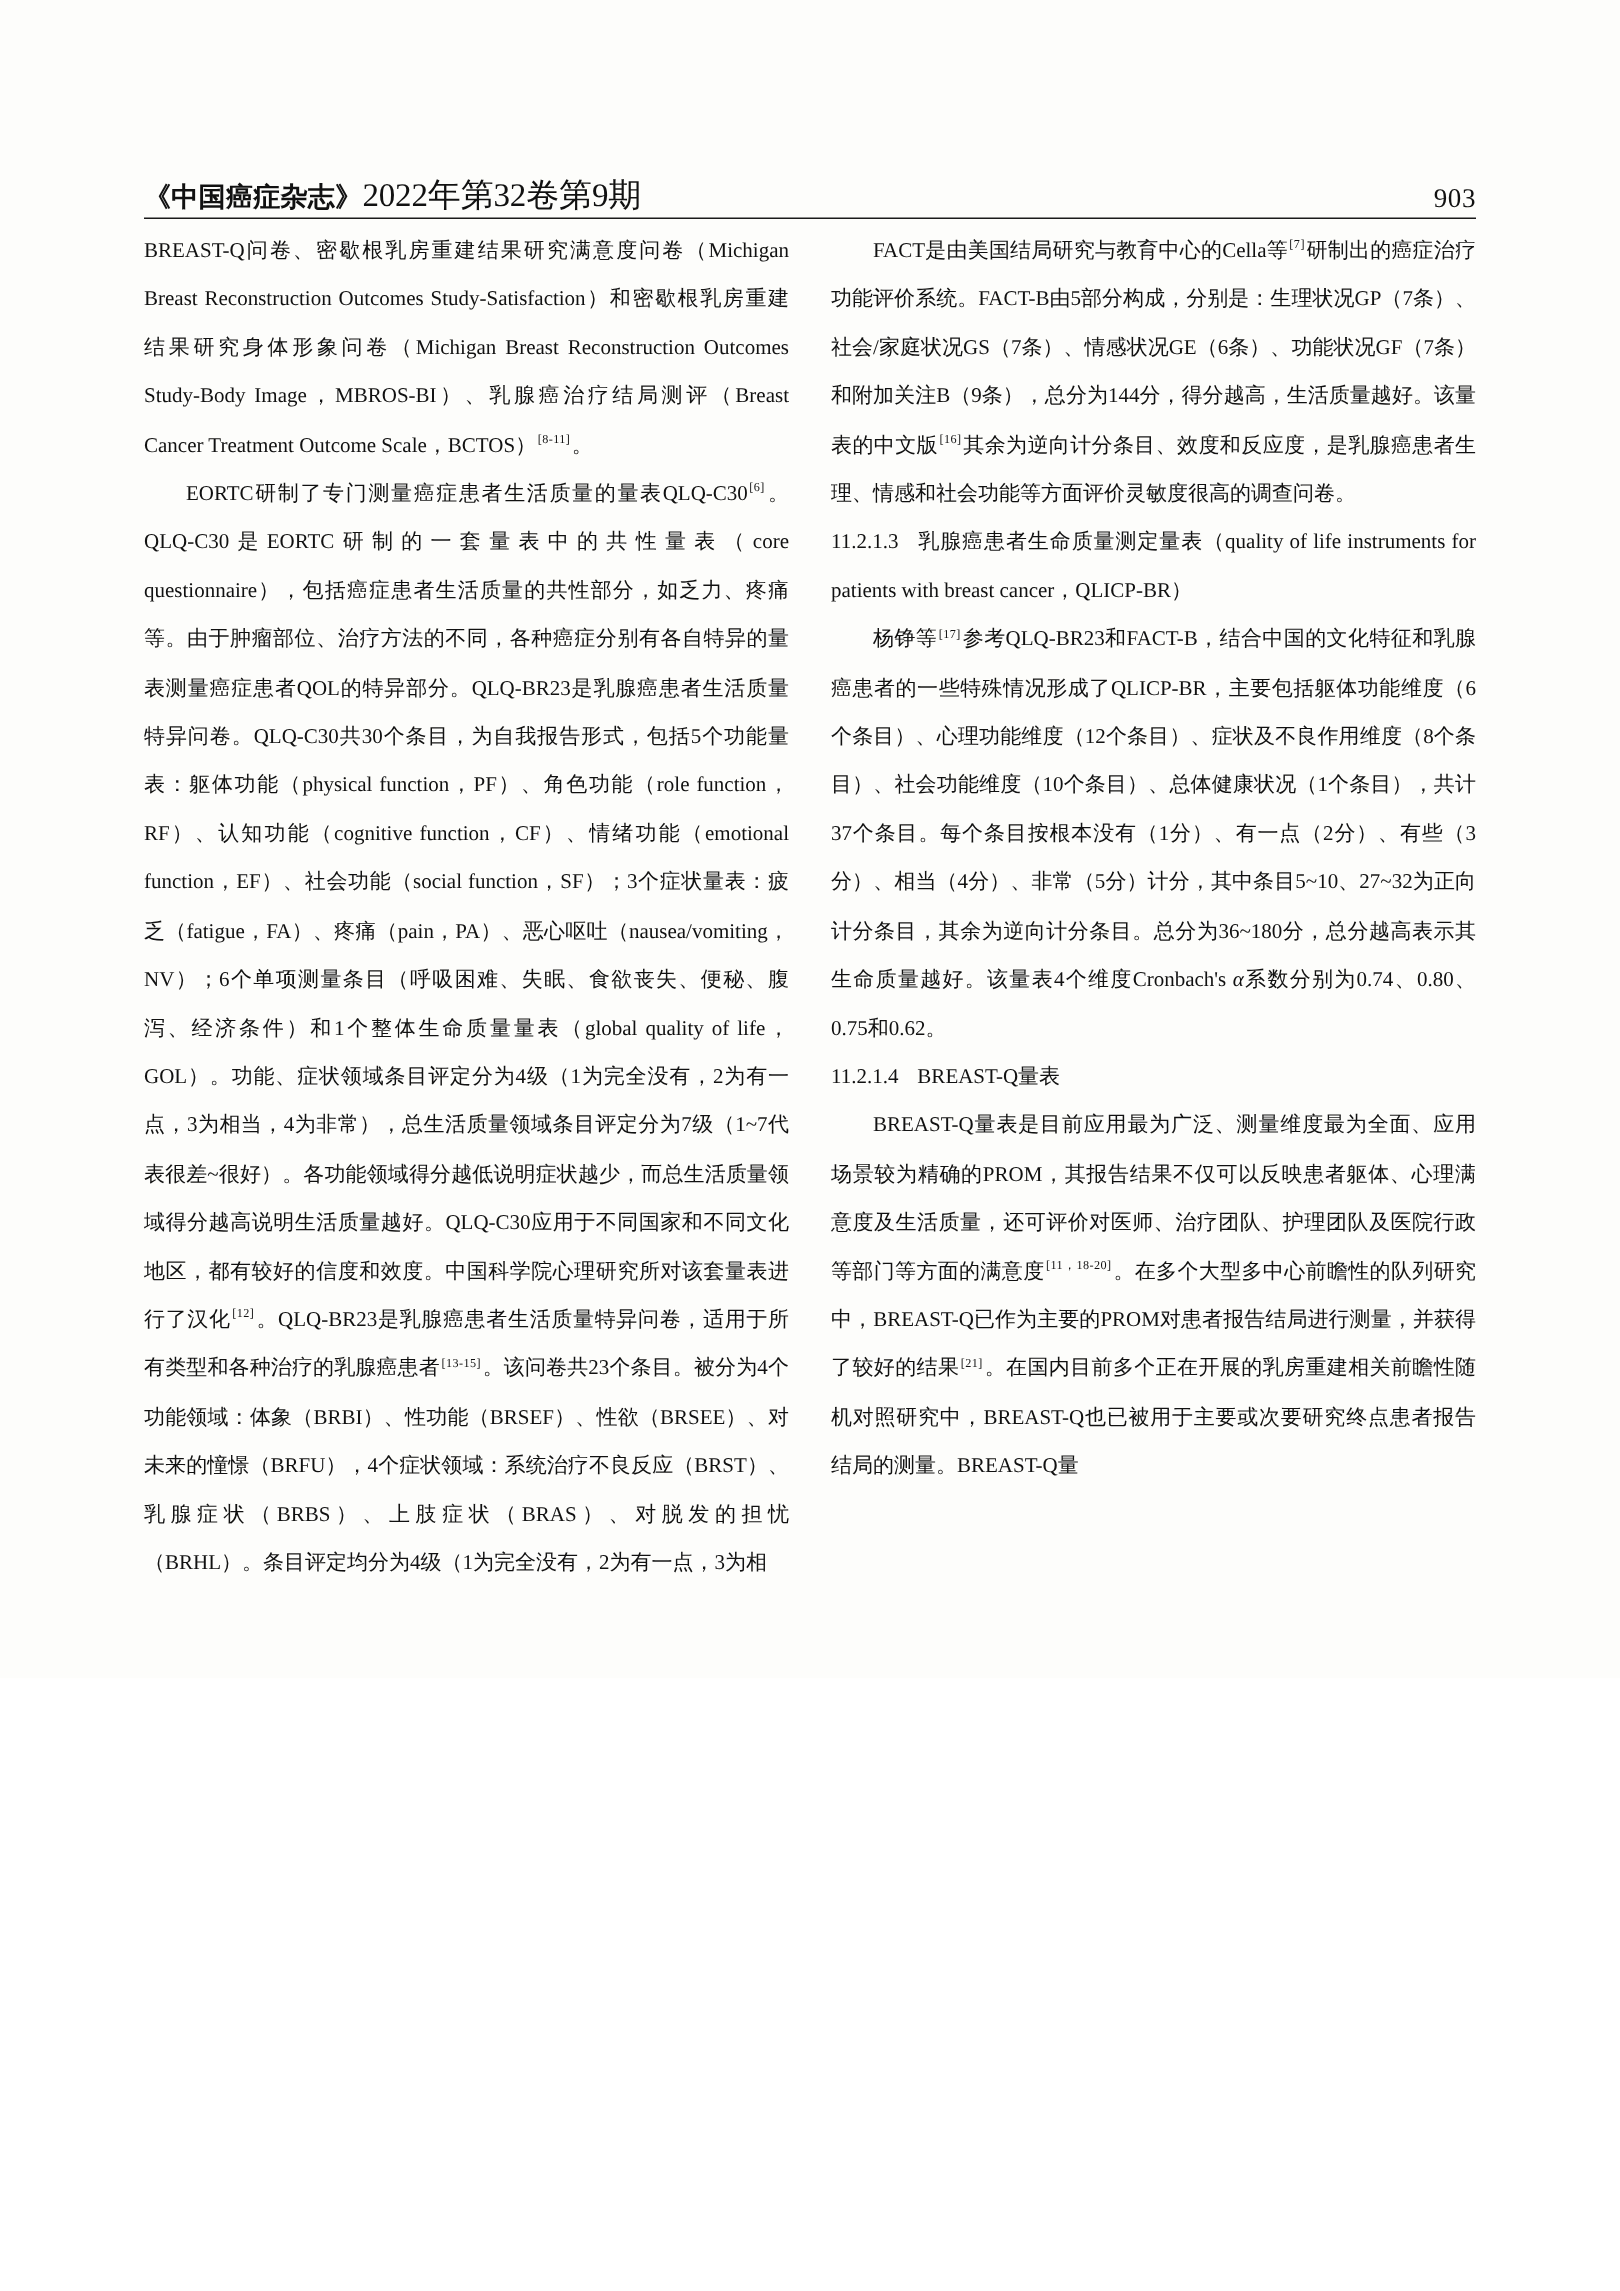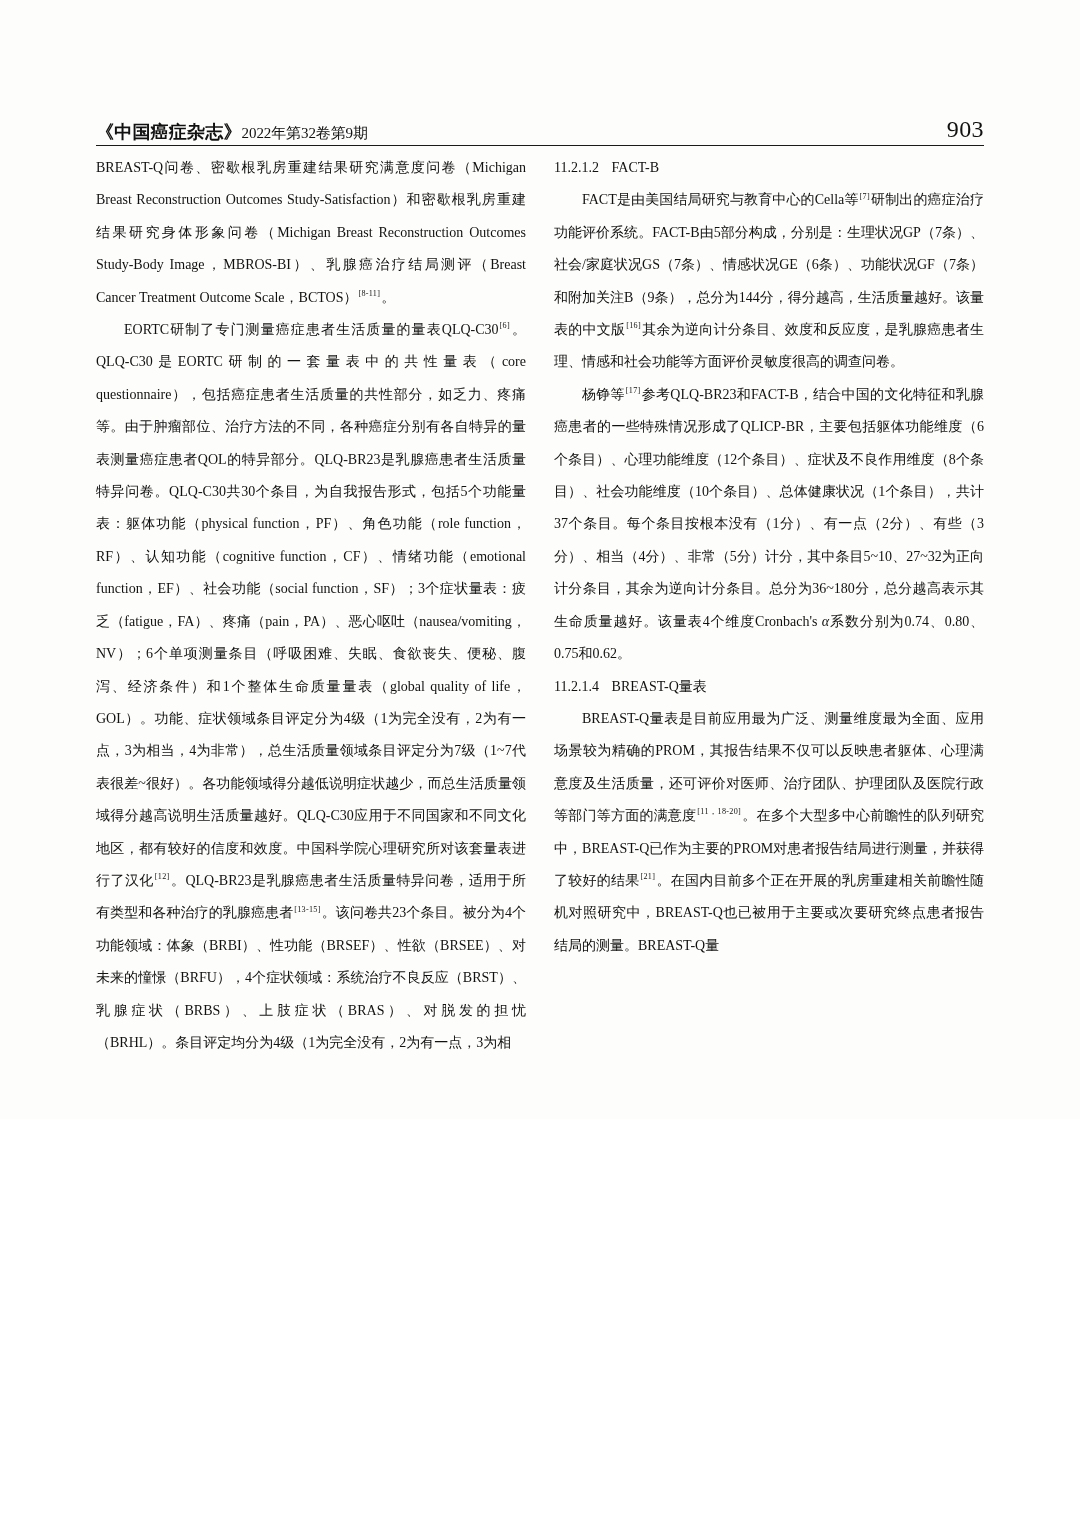--- a/index.html
+++ b/index.html
@@ -43,25 +43,25 @@
     display: flex;
     align-items: baseline;
   }
   .journal-title {
     font-family: "DejaVu Serif", "Liberation Serif", serif;
     font-weight: bold;
     font-size: 18px;
     letter-spacing: 0.2px;
   }
   .issue-info {
-    font-size: 15px;
+    font-size: 22px;
     letter-spacing: -0.1px;
   }
   .folio {
-    font-size: 24px;
+    font-size: 18px;
     line-height: 1;
     letter-spacing: 0.4px;
   }
 
   
   .columns {
     position: absolute;
     left: 96px;
     top: 152px;
     width: 888px;
@@ -132,24 +132,24 @@
       <p class="cont"><span>BREAST-Q问卷、密歇根乳房重建结果研究满意度问卷（Michigan Breast Reconstruction Outcomes Study-Satisfaction）和密歇根乳房重建结果研究身体形象问卷（Michigan Breast Reconstruction Outcomes Study-Body Image，MBROS-BI）、乳腺癌治疗结局测评（Breast Cancer Treatment Outcome Scale，BCTOS）</span><sup class="ref">[8-11]</sup><span>。</span></p>
 
 
       <p class="indent"><span>EORTC研制了专门测量癌症患者生活质量的量表QLQ-C30</span><sup class="ref">[6]</sup><span>。QLQ-C30是EORTC研制的一套量表中的共性量表（core questionnaire），包括癌症患者生活质量的共性部分，如乏力、疼痛等。由于肿瘤部位、治疗方法的不同，各种癌症分别有各自特异的量表测量癌症患者QOL的特异部分。QLQ-BR23是乳腺癌患者生活质量特异问卷。QLQ-C30共30个条目，为自我报告形式，包括5个功能量表：躯体功能（physical function，PF）、角色功能（role function，RF）、认知功能（cognitive function，CF）、情绪功能（emotional function，EF）、社会功能（social function，SF）；3个症状量表：疲乏（fatigue，FA）、疼痛（pain，PA）、恶心呕吐（nausea/vomiting，NV）；6个单项测量条目（呼吸困难、失眠、食欲丧失、便秘、腹泻、经济条件）和1个整体生命质量量表（global quality of life，GOL）。功能、症状领域条目评定分为4级（1为完全没有，2为有一点，3为相当，4为非常），总生活质量领域条目评定分为7级（1~7代表很差~很好）。各功能领域得分越低说明症状越少，而总生活质量领域得分越高说明生活质量越好。QLQ-C30应用于不同国家和不同文化地区，都有较好的信度和效度。中国科学院心理研究所对该套量表进行了汉化</span><sup class="ref">[12]</sup><span>。QLQ-BR23是乳腺癌患者生活质量特异问卷，适用于所有类型和各种治疗的乳腺癌患者</span><sup class="ref">[13-15]</sup><span>。该问卷共23个条目。被分为4个功能领域：体象（BRBI）、性功能（BRSEF）、性欲（BRSEE）、对未来的憧憬（BRFU），4个症状领域：系统治疗不良反应（BRST）、乳腺症状（BRBS）、上肢症状（BRAS）、对脱发的担忧（BRHL）。条目评定均分为4级（1为完全没有，2为有一点，3为相</span></p>
 
     </div>
 
     <div class="col">
 
 
-      <div class="heading"><span class="num">11.2.1.2</span><span>FACT-B</span></div>
 
       <p class="indent"><span>FACT是由美国结局研究与教育中心的Cella等</span><sup class="ref">[7]</sup><span>研制出的癌症治疗功能评价系统。FACT-B由5部分构成，分别是：生理状况GP（7条）、社会/家庭状况GS（7条）、情感状况GE（6条）、功能状况GF（7条）和附加关注B（9条），总分为144分，得分越高，生活质量越好。该量表的中文版</span><sup class="ref">[16]</sup><span>其余为逆向计分条目、效度和反应度，是乳腺癌患者生理、情感和社会功能等方面评价灵敏度很高的调查问卷。</span></p>
 
+      <div class="heading heading-wrap"><span class="num">11.2.1.3</span><span>乳腺癌患者生命质量测定量表（quality of life instruments for patients with breast cancer，QLICP-BR）</span></div>
 
       <p class="indent"><span>杨铮等</span><sup class="ref">[17]</sup><span>参考QLQ-BR23和FACT-B，结合中国的文化特征和乳腺癌患者的一些特殊情况形成了QLICP-BR，主要包括躯体功能维度（6个条目）、心理功能维度（12个条目）、症状及不良作用维度（8个条目）、社会功能维度（10个条目）、总体健康状况（1个条目），共计37个条目。每个条目按根本没有（1分）、有一点（2分）、有些（3分）、相当（4分）、非常（5分）计分，其中条目5~10、27~32为正向计分条目，其余为逆向计分条目。总分为36~180分，总分越高表示其生命质量越好。该量表4个维度Cronbach's </span><span class="alpha">α</span><span>系数分别为0.74、0.80、0.75和0.62。</span></p>
 
       <div class="heading"><span class="num">11.2.1.4</span><span>BREAST-Q量表</span></div>
 
       <p class="indent"><span>BREAST-Q量表是目前应用最为广泛、测量维度最为全面、应用场景较为精确的PROM，其报告结果不仅可以反映患者躯体、心理满意度及生活质量，还可评价对医师、治疗团队、护理团队及医院行政等部门等方面的满意度</span><sup class="ref">[11，18-20]</sup><span>。在多个大型多中心前瞻性的队列研究中，BREAST-Q已作为主要的PROM对患者报告结局进行测量，并获得了较好的结果</span><sup class="ref">[21]</sup><span>。在国内目前多个正在开展的乳房重建相关前瞻性随机对照研究中，BREAST-Q也已被用于主要或次要研究终点患者报告结局的测量。BREAST-Q量</span></p>
 
     </div>
 
   </div>

